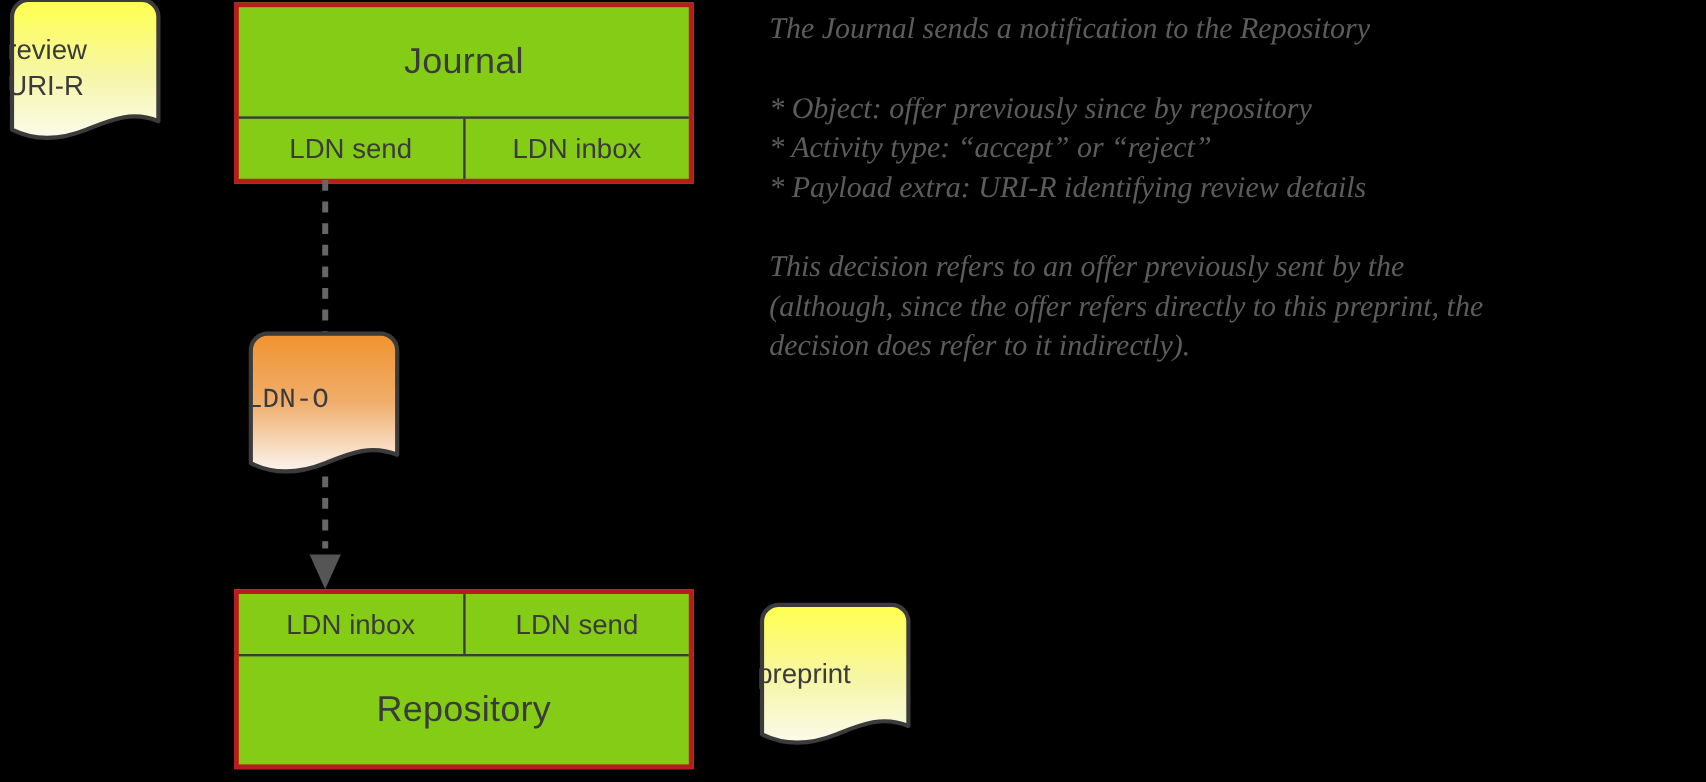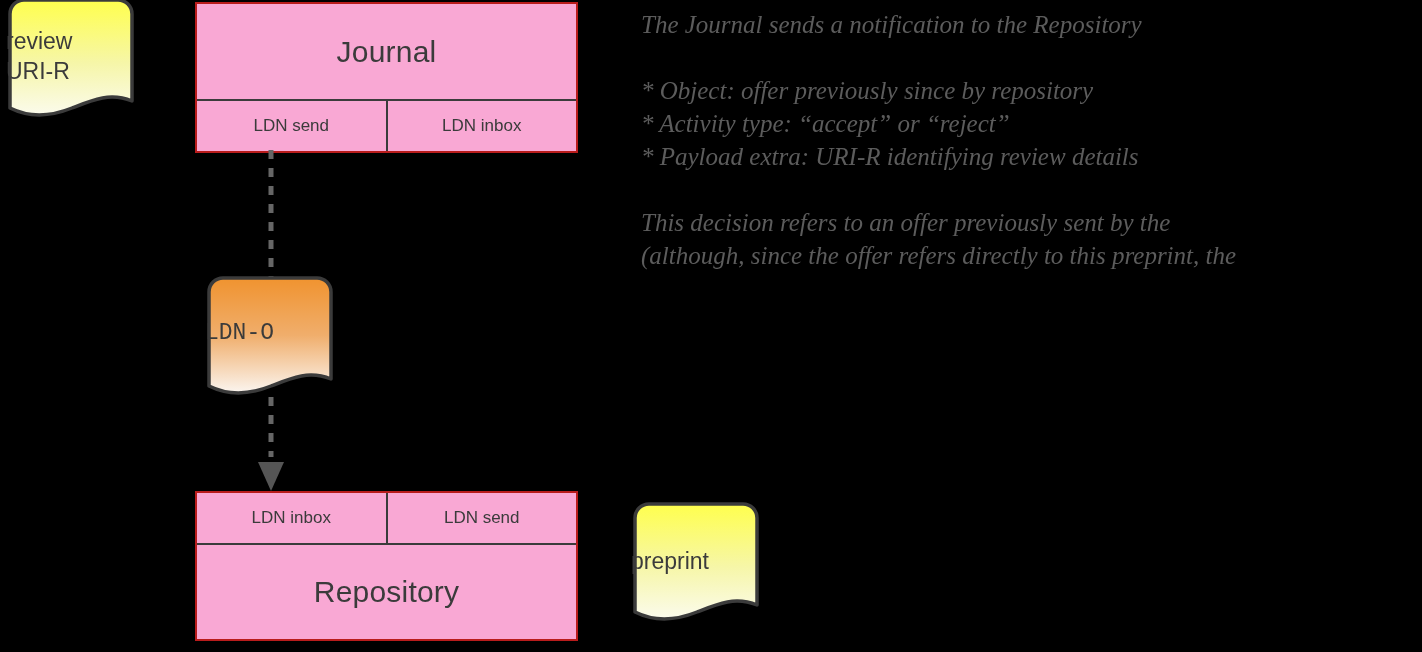--- a/index.html
+++ b/index.html
@@ -12,22 +12,22 @@
     height: 652px;
     position: relative;
     overflow: hidden;
     font-family: "Liberation Sans", sans-serif;
     -webkit-font-smoothing: antialiased;
   }
 
   
   .component {
     position: absolute;
-    background: #f9a8d4;
-    border: 2px solid #b91c1c;
+    background: #84cc16;
+    border: 4px solid #b91c1c;
     box-sizing: border-box;
     display: flex;
     flex-direction: column;
   }
   .component-title {
     flex: 1 1 auto;
     display: flex;
     align-items: center;
     justify-content: center;
     font-size: 30px;
@@ -38,21 +38,21 @@
     display: flex;
     flex: 0 0 auto;
     border-top: 2px solid #3b3b3b;
     height: 50px;
   }
   .port {
     flex: 1 1 0;
     display: flex;
     align-items: center;
     justify-content: center;
-    font-size: 17px;
+    font-size: 23px;
     color: #3b3b3b;
     box-sizing: border-box;
   }
   .port + .port { border-left: 2px solid #3b3b3b; }
 
   
   #journal .port-row { border-top: 2px solid #3b3b3b; border-bottom: none; }
   
   #repository .port-row { border-top: none; border-bottom: 2px solid #3b3b3b; }
 
@@ -182,13 +182,14 @@
 
 <div id="annotations">
   <div class="line">The Journal sends a notification to the Repository</div>
   <div class="spacer"></div>
   <div class="line">* Object: offer previously since by repository</div>
   <div class="line">* Activity type: “accept” or “reject”</div>
   <div class="line">* Payload extra: URI-R identifying review details</div>
   <div class="spacer"></div>
   <div class="line">This decision refers to an offer previously sent by the</div>
   <div class="line">(although, since the offer refers directly to this preprint, the</div>
+  <div class="line">decision does refer to it indirectly).</div>
 </div>
 
 </body></html>

